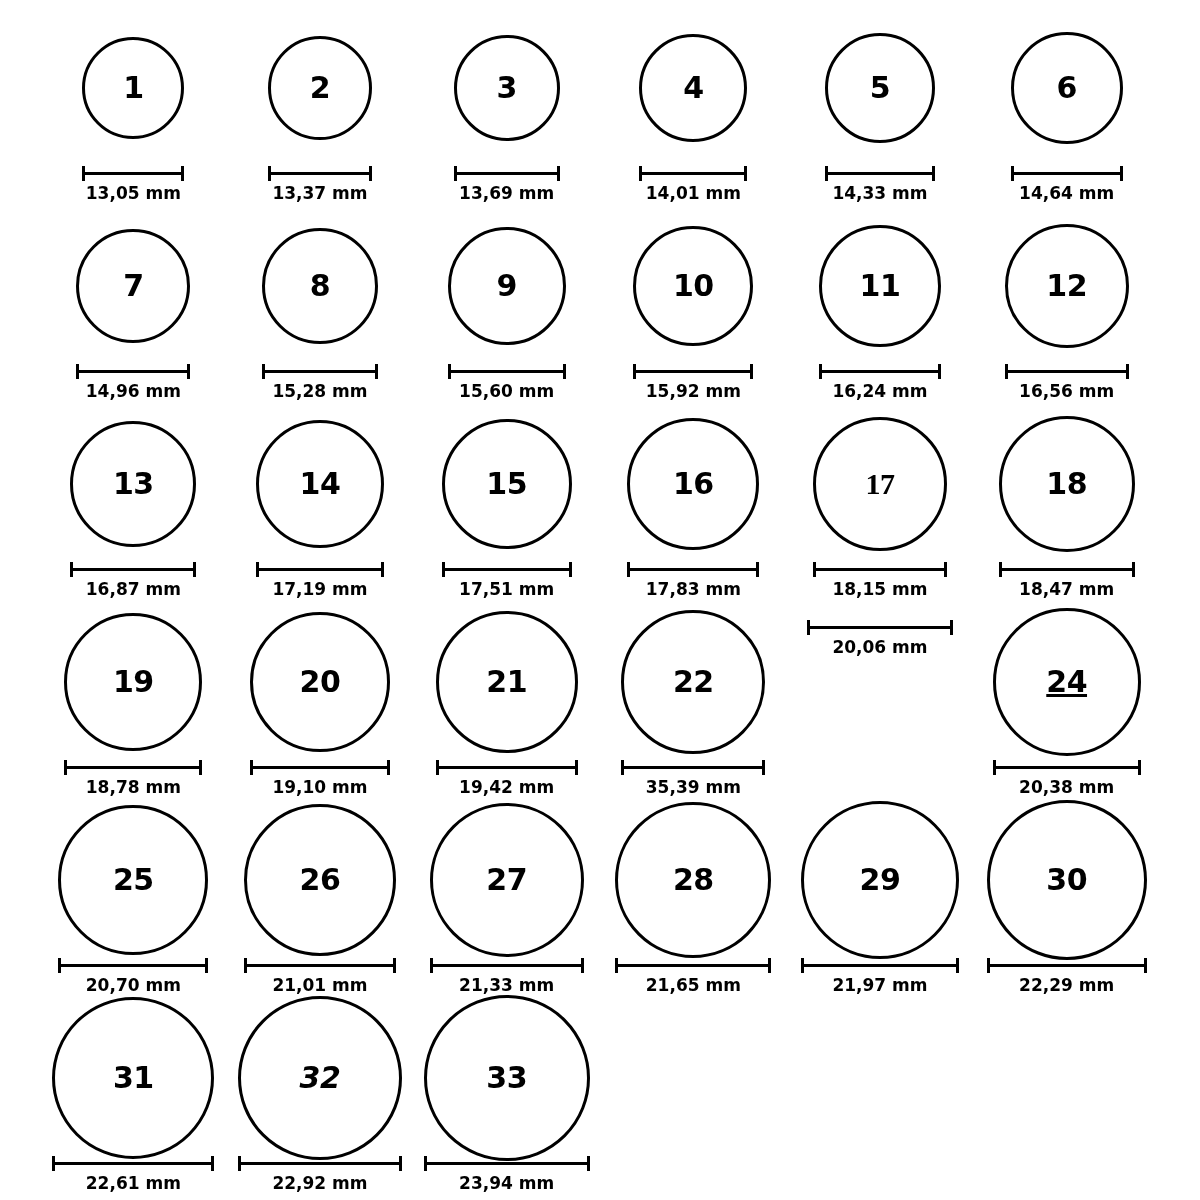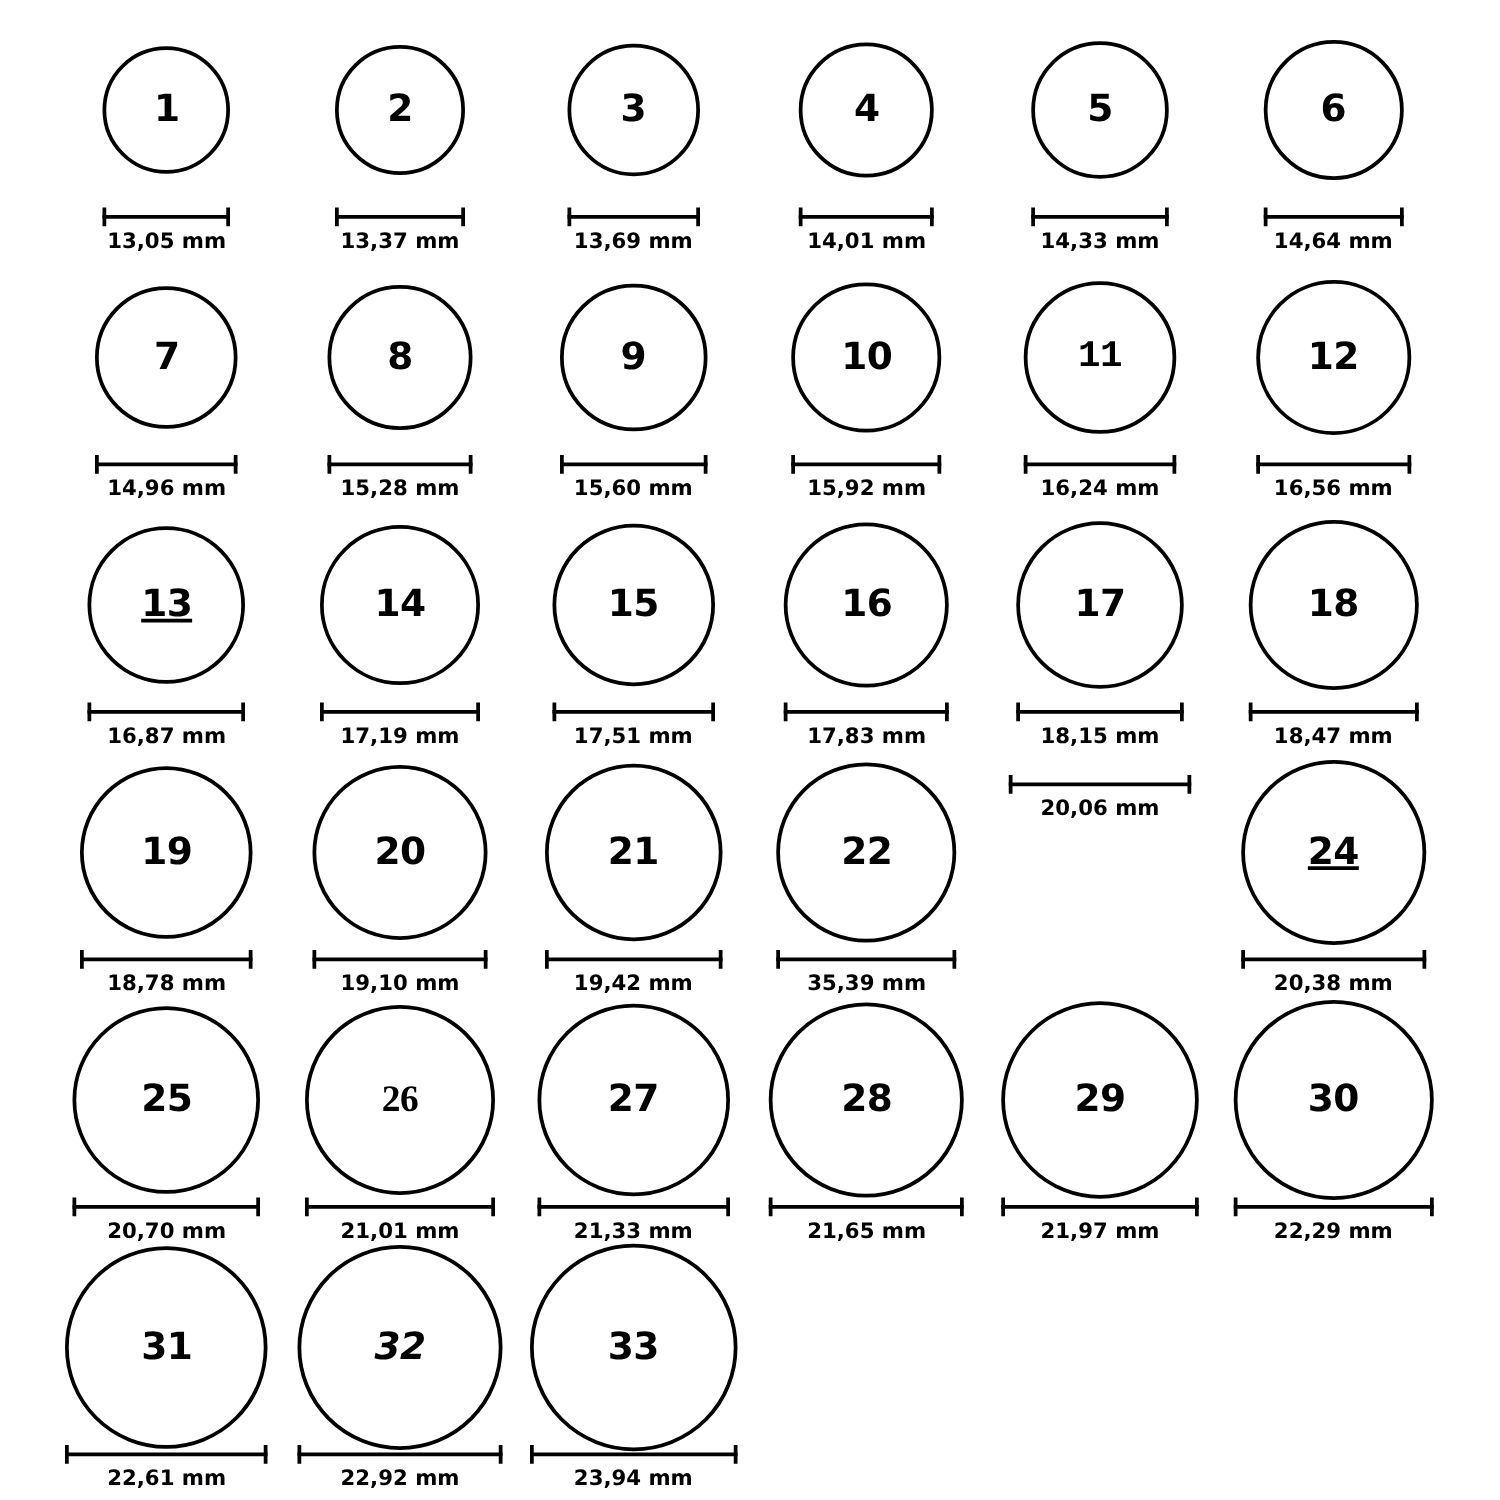--- a/index.html
+++ b/index.html
@@ -217,21 +217,21 @@
         </div>
         <div class="measure" style="width: 120px;">
           <div class="bar"></div>
           <div class="tick left"></div>
           <div class="tick right"></div>
         </div>
         <div class="mm-label">15,92 mm</div>
       </div>
       <div class="cell">
         <div class="circle-wrap">
-          <div class="circle" style="width: 122px; height: 122px; font-family: Liberation Mono, monospace;">
+          <div class="circle" style="width: 122px; height: 122px;">
             <span class="size-num">11</span>
           </div>
         </div>
         <div class="measure" style="width: 122px;">
           <div class="bar"></div>
           <div class="tick left"></div>
           <div class="tick right"></div>
         </div>
         <div class="mm-label">16,24 mm</div>
       </div>
@@ -243,21 +243,21 @@
         </div>
         <div class="measure" style="width: 124px;">
           <div class="bar"></div>
           <div class="tick left"></div>
           <div class="tick right"></div>
         </div>
         <div class="mm-label">16,56 mm</div>
       </div>
       <div class="cell">
         <div class="circle-wrap">
-          <div class="circle" style="width: 126px; height: 126px; text-decoration: underline;">
+          <div class="circle" style="width: 126px; height: 126px;">
             <span class="size-num">13</span>
           </div>
         </div>
         <div class="measure" style="width: 126px;">
           <div class="bar"></div>
           <div class="tick left"></div>
           <div class="tick right"></div>
         </div>
         <div class="mm-label">16,87 mm</div>
       </div>
@@ -295,21 +295,21 @@
         </div>
         <div class="measure" style="width: 132px;">
           <div class="bar"></div>
           <div class="tick left"></div>
           <div class="tick right"></div>
         </div>
         <div class="mm-label">17,83 mm</div>
       </div>
       <div class="cell">
         <div class="circle-wrap">
-          <div class="circle" style="width: 134px; height: 134px;">
+          <div class="circle" style="width: 134px; height: 134px; font-family: Liberation Serif, serif;">
             <span class="size-num">17</span>
           </div>
         </div>
         <div class="measure" style="width: 134px;">
           <div class="bar"></div>
           <div class="tick left"></div>
           <div class="tick right"></div>
         </div>
         <div class="mm-label">18,15 mm</div>
       </div>
@@ -407,21 +407,21 @@
         </div>
         <div class="measure" style="width: 150px;">
           <div class="bar"></div>
           <div class="tick left"></div>
           <div class="tick right"></div>
         </div>
         <div class="mm-label">20,70 mm</div>
       </div>
       <div class="cell">
         <div class="circle-wrap">
-          <div class="circle" style="width: 152px; height: 152px; font-family: Liberation Serif, serif;">
+          <div class="circle" style="width: 152px; height: 152px;">
             <span class="size-num">26</span>
           </div>
         </div>
         <div class="measure" style="width: 152px;">
           <div class="bar"></div>
           <div class="tick left"></div>
           <div class="tick right"></div>
         </div>
         <div class="mm-label">21,01 mm</div>
       </div>

